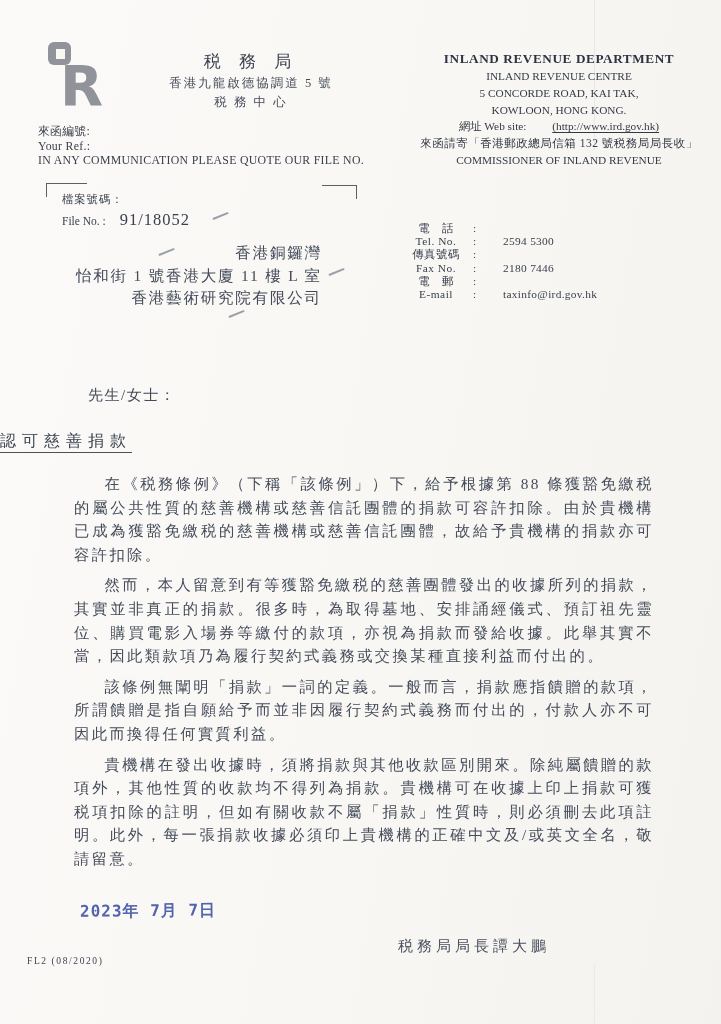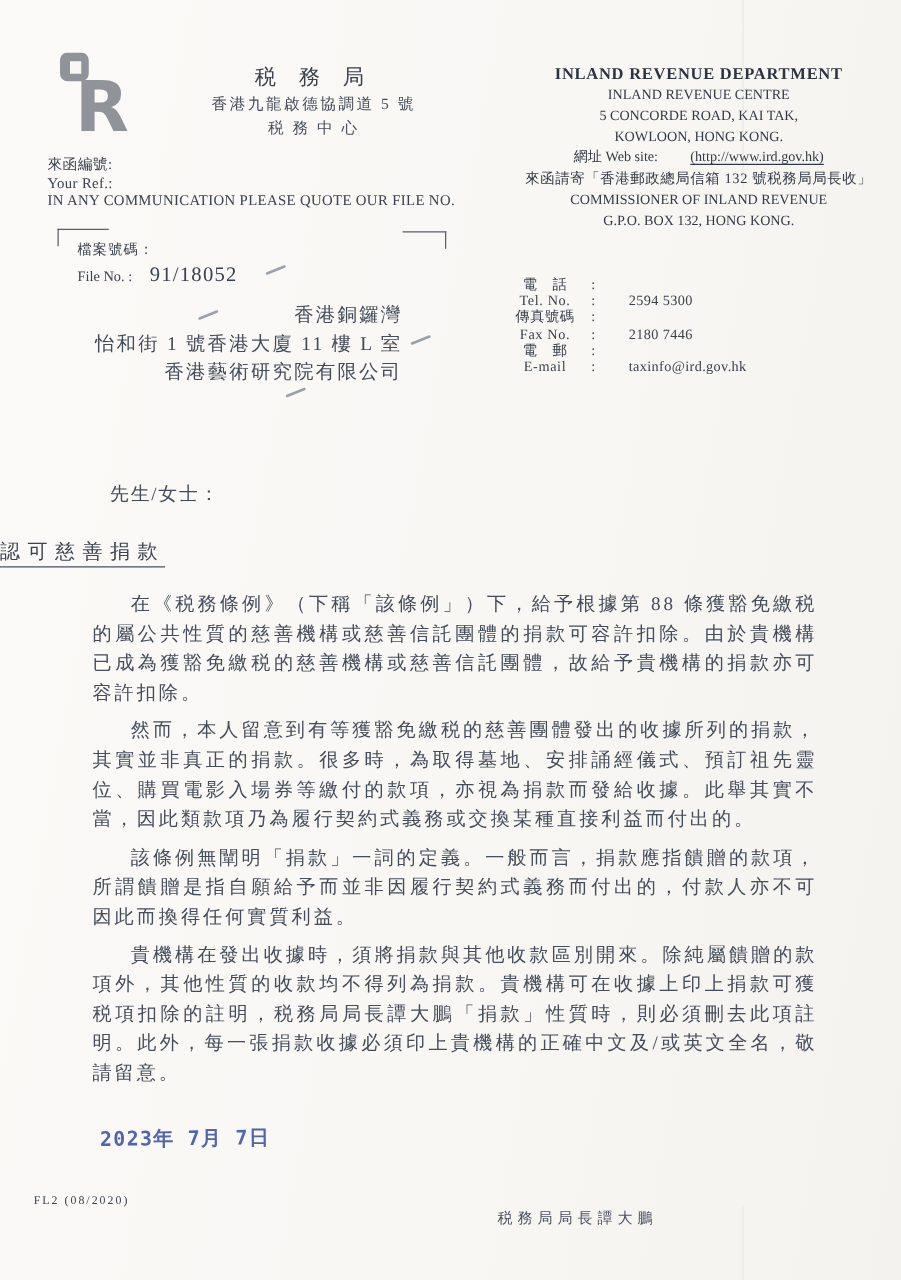--- a/index.html
+++ b/index.html
@@ -53,21 +53,21 @@
 
   .bodytext{position:absolute;left:74px;top:472px;width:580px;
             font-size:15.3px;line-height:23.6px;letter-spacing:2.4px;
             text-align:justify;color:#454c5a;}
   .bodytext p{margin:0 0 7px 0;text-indent:2em;}
 
   .datestamp{position:absolute;left:80px;top:901px;
              font-family:"DejaVu Sans Mono","Liberation Mono",monospace;
              font-size:16px;font-weight:bold;color:#5164ad;letter-spacing:1px;
              transform:rotate(-.6deg);}
-  .signature{position:absolute;left:398px;top:966px;font-size:12px;letter-spacing:4px;color:#4a515f;}
+  .signature{position:absolute;left:398px;top:937px;font-size:15px;letter-spacing:4px;color:#4a515f;}
   .formcode{position:absolute;left:27px;top:956px;font-size:9.5px;letter-spacing:1.6px;color:#3c4250;text-align:right;}
 
   .tick{position:absolute;width:17px;height:1.6px;background:#9aa0aa;transform:rotate(-22deg);border-radius:1px;}
   .tick1{left:212px;top:215px;}
   .tick2{left:158px;top:251px;}
   .tick3{left:328px;top:271px;}
   .tick4{left:228px;top:313px;}
 </style>
 </head>
 <body>
@@ -91,21 +91,20 @@
   </div>
 
   <div class="dept-en">
     <div class="nm">INLAND REVENUE DEPARTMENT</div>
     <div>INLAND REVENUE CENTRE</div>
     <div>5 CONCORDE ROAD, KAI TAK,</div>
     <div>KOWLOON, HONG KONG.</div>
     <div><span>網址  Web site: </span><span class="url">(http://www.ird.gov.hk)</span></div>
     <div class="cnline">來函請寄「香港郵政總局信箱 132 號税務局局長收」</div>
     <div>COMMISSIONER OF INLAND REVENUE</div>
-    <div>G.P.O. BOX 132, HONG KONG.</div>
   </div>
 
   <div class="your-ref">
     <div>來函編號:</div>
     <div>Your Ref.:</div>
     <div>IN ANY COMMUNICATION PLEASE QUOTE OUR FILE NO.</div>
   </div>
 
   <div class="corner-l"></div>
   <div class="corner-r"></div>
@@ -164,19 +163,19 @@
   <div class="salutation">先生/女士：</div>
 
   <div class="subject">
     <span>認可慈善捐款</span>
   </div>
 
   <div class="bodytext">
     <p>在《税務條例》（下稱「該條例」）下，給予根據第 88 條獲豁免繳税的屬公共性質的慈善機構或慈善信託團體的捐款可容許扣除。由於貴機構已成為獲豁免繳税的慈善機構或慈善信託團體，故給予貴機構的捐款亦可容許扣除。</p>
     <p>然而，本人留意到有等獲豁免繳税的慈善團體發出的收據所列的捐款，其實並非真正的捐款。很多時，為取得墓地、安排誦經儀式、預訂祖先靈位、購買電影入場券等繳付的款項，亦視為捐款而發給收據。此舉其實不當，因此類款項乃為履行契約式義務或交換某種直接利益而付出的。</p>
     <p>該條例無闡明「捐款」一詞的定義。一般而言，捐款應指饋贈的款項，所謂饋贈是指自願給予而並非因履行契約式義務而付出的，付款人亦不可因此而換得任何實質利益。</p>
-    <p>貴機構在發出收據時，須將捐款與其他收款區別開來。除純屬饋贈的款項外，其他性質的收款均不得列為捐款。貴機構可在收據上印上捐款可獲税項扣除的註明，税務局局長譚大鵬「捐款」性質時，則必須刪去此項註明。此外，每一張捐款收據必須印上貴機構的正確中文及/或英文全名，敬請留意。</p>
+    <p>貴機構在發出收據時，須將捐款與其他收款區別開來。除純屬饋贈的款項外，其他性質的收款均不得列為捐款。貴機構可在收據上印上捐款可獲税項扣除的註明，但如有關收款不屬「捐款」性質時，則必須刪去此項註明。此外，每一張捐款收據必須印上貴機構的正確中文及/或英文全名，敬請留意。</p>
   </div>
 
   <div class="datestamp">2023年 7月 7日</div>
   <div class="signature">税務局局長譚大鵬</div>
   <div class="formcode">FL2 (08/2020)</div>
 </div>
 
 </body></html>

